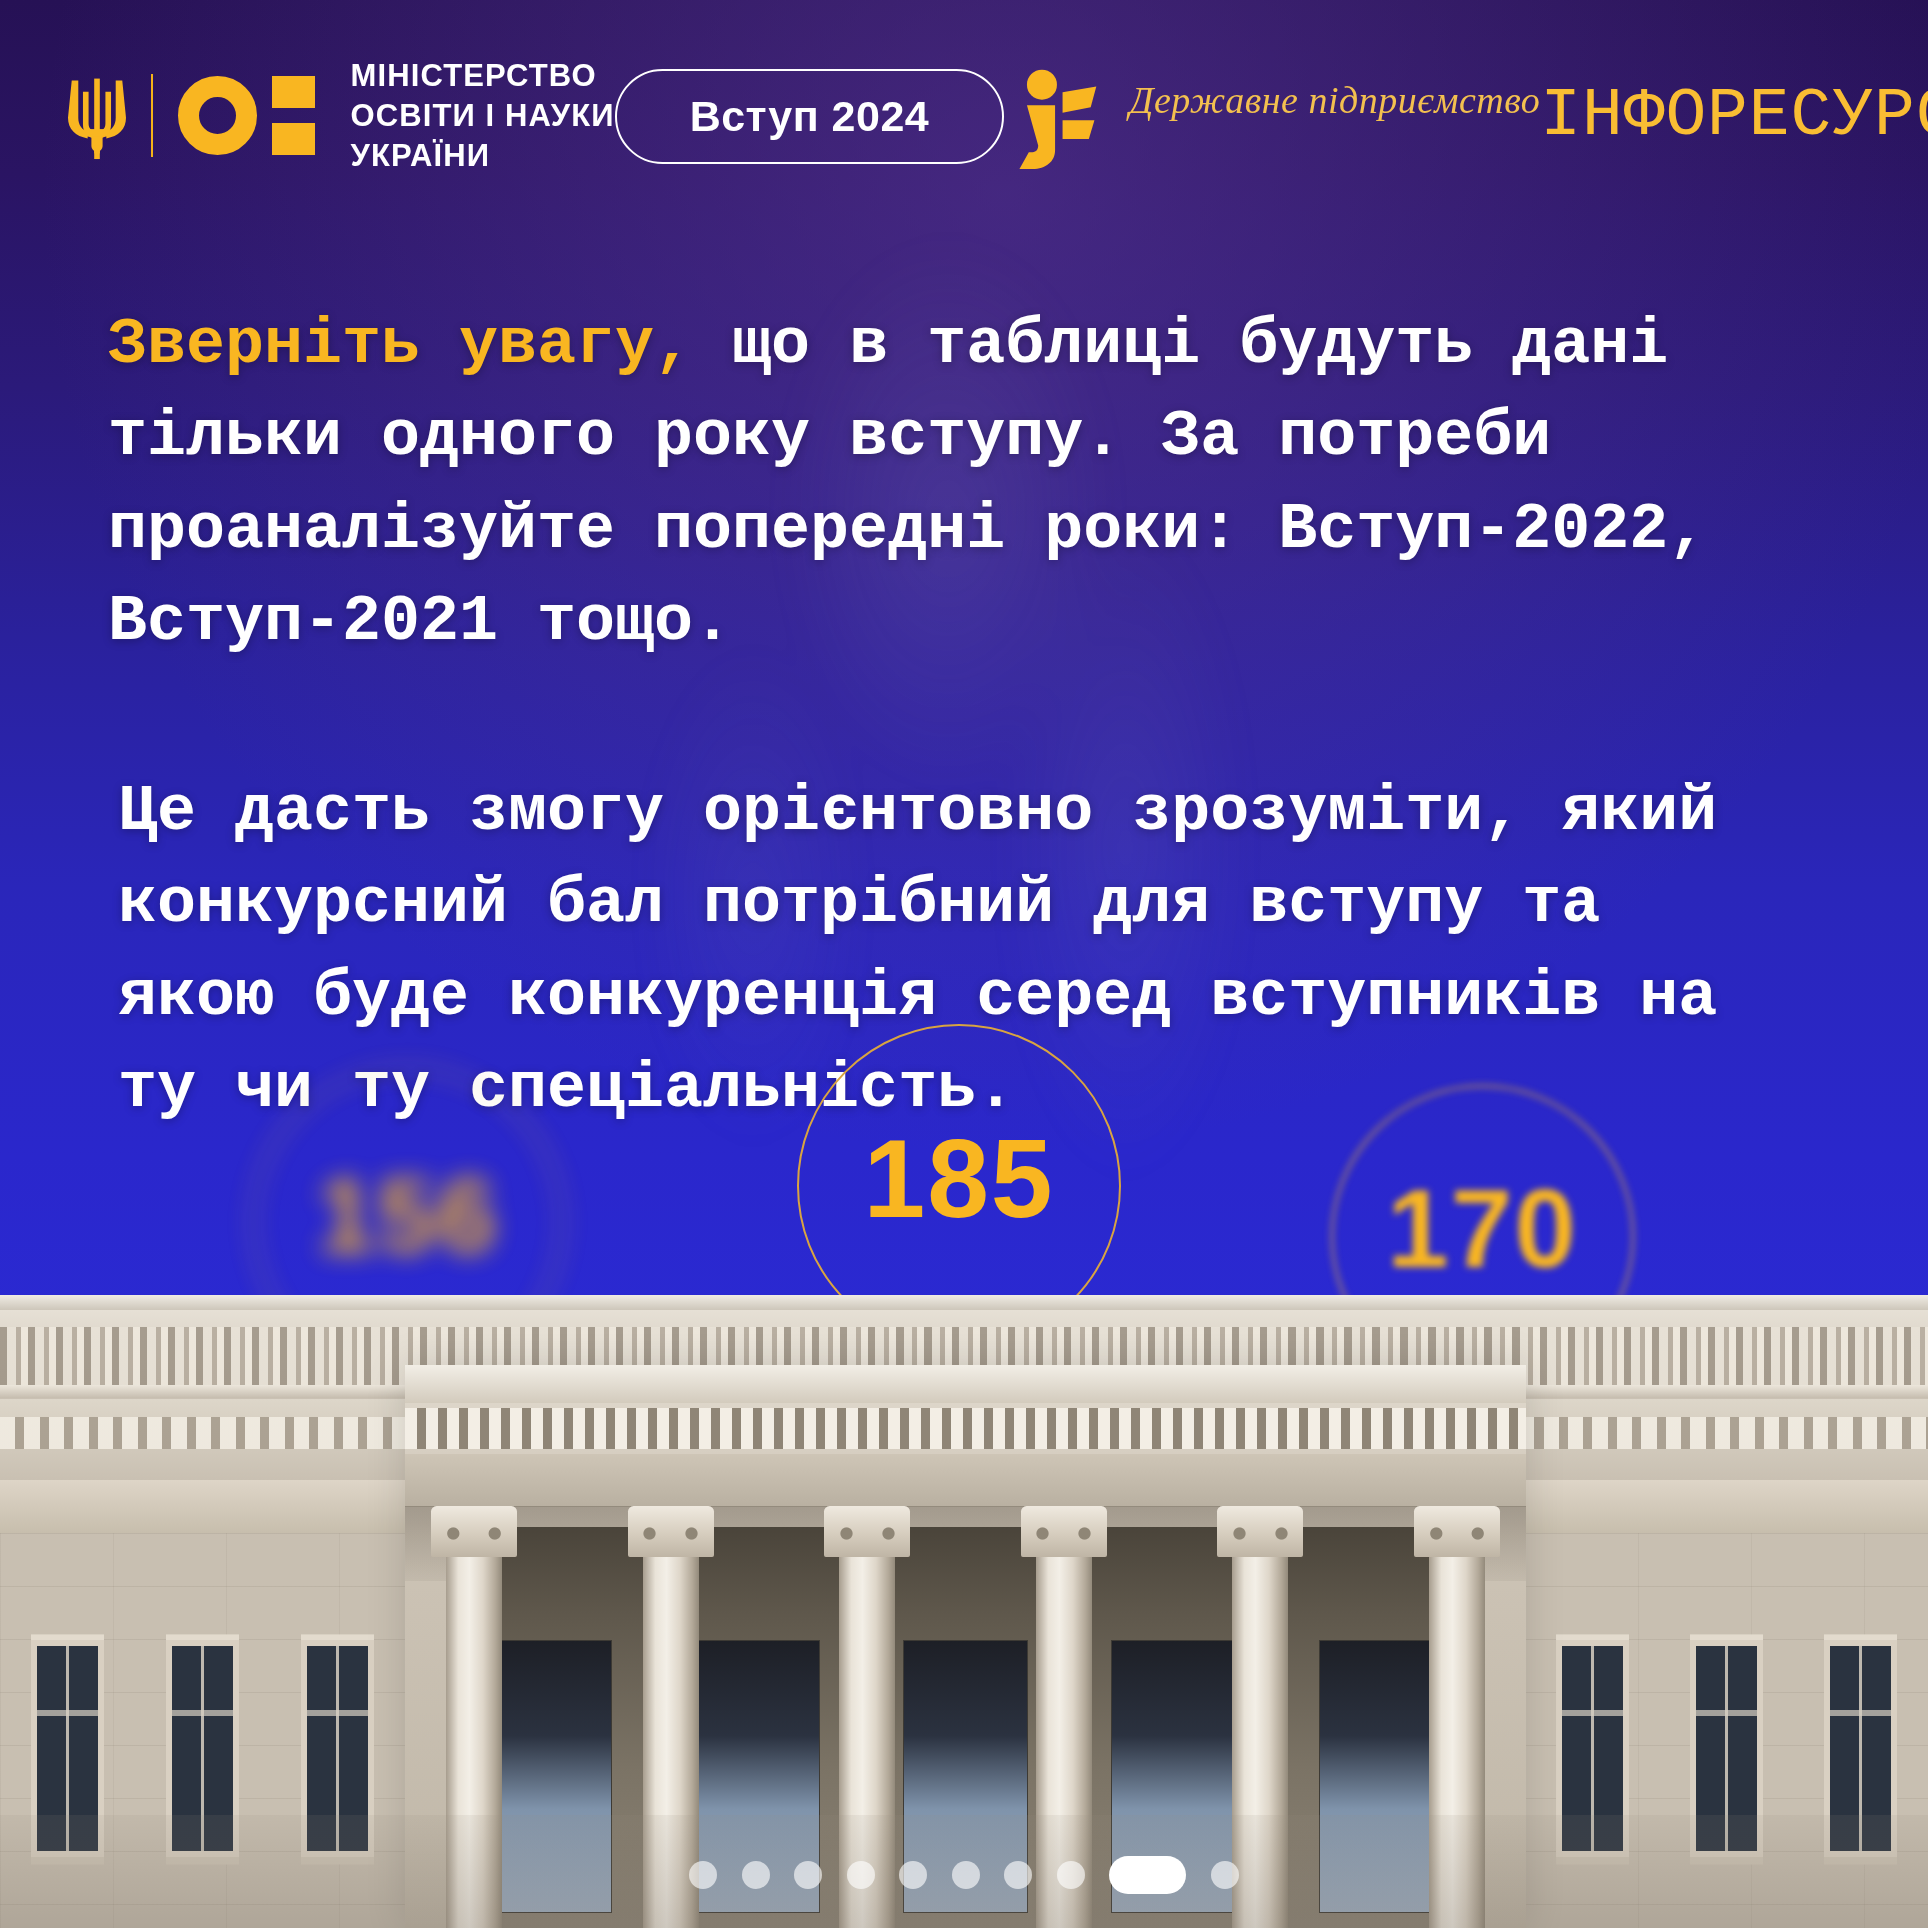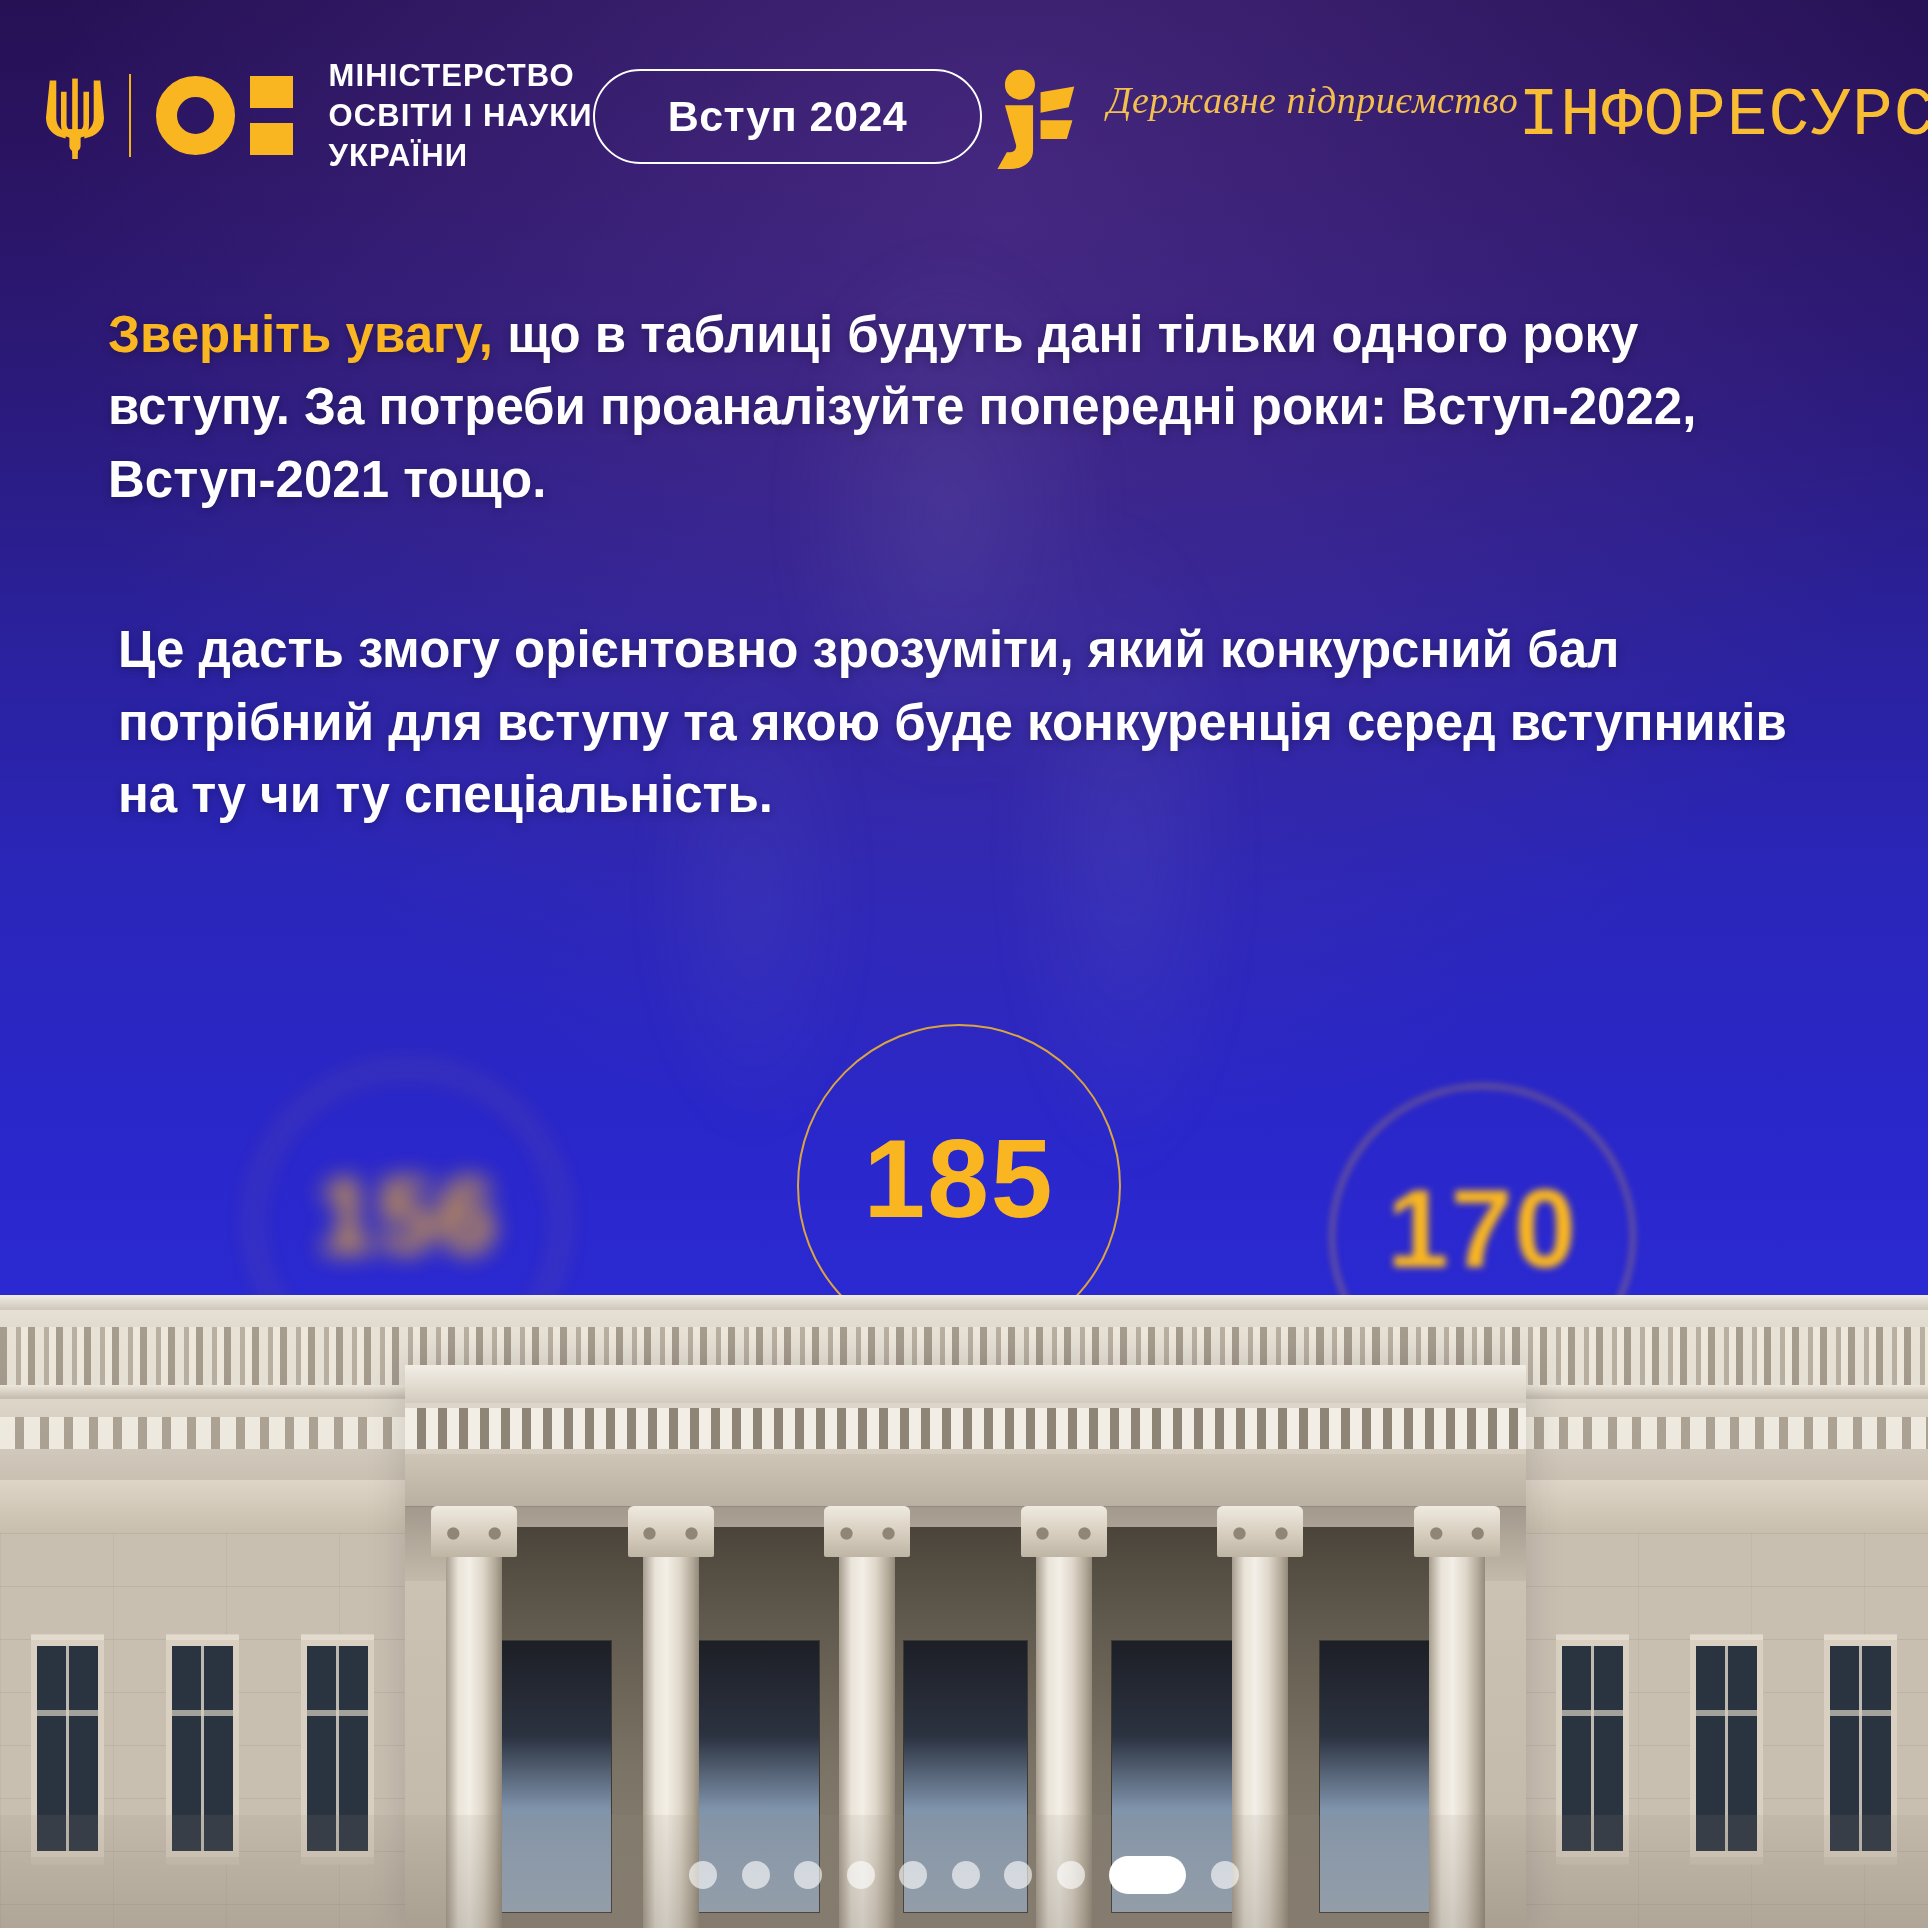--- a/index.html
+++ b/index.html
@@ -45,21 +45,21 @@
     pointer-events: none;
   }
 
   
   .header {
     position: absolute;
     left: 0; right: 0; top: 55px;
     height: 122px;
     display: flex;
     align-items: center;
-    padding: 0 46px;
+    padding: 0 68px;
   }
 
   .mon-logo {
     display: flex;
     align-items: center;
     gap: 24.5px;
     flex: 0 0 auto;
   }
   .trident {
     width: 58px; height: 90px;
@@ -135,24 +135,25 @@
 
   
   .copy {
     position: absolute;
     left: 108px;
     top: 299px;
     width: 1686px;
   }
   .para {
     color: #ffffff;
-    font-size: 51px;
+    font-size: 65px;
     font-weight: 600;
     line-height: 1.42;
     text-shadow: 0 1.9px 9.4px rgba(0,0,0,0.28);
+    font-family: Liberation Mono, monospace;
   }
   .para + .para { margin-top: 98px; margin-left: 10px; }
   .accent { color: #f9b621; font-weight: bold; }
 
   
   .bubbles { position: absolute; inset: 0; pointer-events: none; }
 
   .bubble {
     position: absolute;
     border-radius: 50%;

